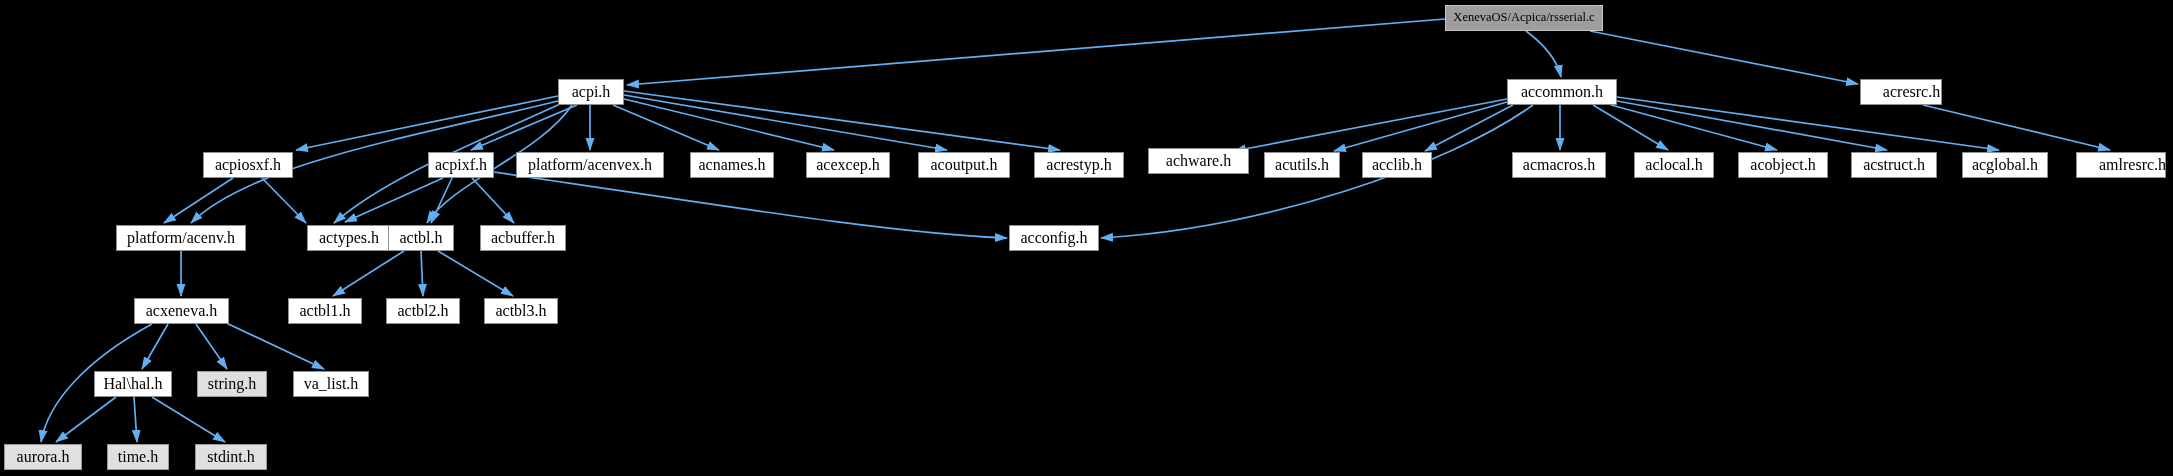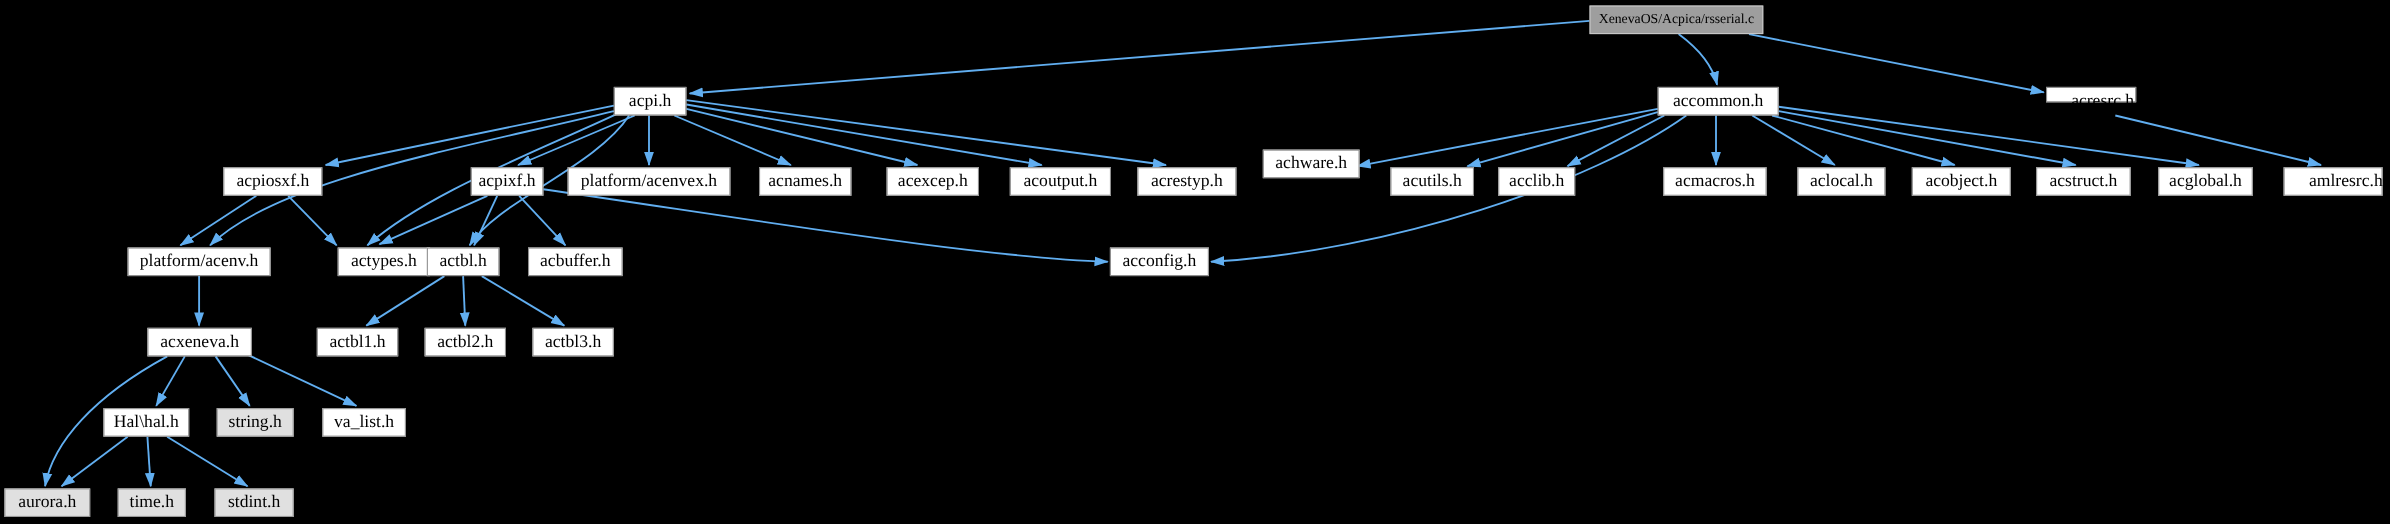--- a/index.html
+++ b/index.html
@@ -98,29 +98,29 @@
       <path d="M404,251 L333,296" class="edge" stroke="#61aef0" marker-end="url(#arrowhead)"></path>
       <path d="M421,251 L423,296" class="edge" stroke="#61aef0" marker-end="url(#arrowhead)"></path>
       <path d="M438,251 L513,296" class="edge" stroke="#61aef0" marker-end="url(#arrowhead)"></path>
       <path d="M116,397 L56,442" class="edge" stroke="#61aef0" marker-end="url(#arrowhead)"></path>
       <path d="M134,397 L137,442" class="edge" stroke="#61aef0" marker-end="url(#arrowhead)"></path>
       <path d="M152,397 L225,442" class="edge" stroke="#61aef0" marker-end="url(#arrowhead)"></path>
     </svg>
 <div class="node root" style="left: 1445px; top: 5px; width: 158px; height: 26px;">XenevaOS/Acpica/rsserial.c</div>
     <div class="node" style="left: 558px; top: 79px; width: 66px; height: 26px;">acpi.h</div>
     <div class="node" style="left: 1507px; top: 79px; width: 110px; height: 26px;">accommon.h</div>
-    <div class="node" style="left: 1860px; top: 79px; width: 82px; height: 14px; padding-left: 21px;">acresrc.h</div>
+    <div class="node" style="left: 1860px; top: 79px; width: 82px; height: 26px; padding-left: 21px;">acresrc.h</div>
     <div class="node" style="left: 203px; top: 152px; width: 90px; height: 26px;">acpiosxf.h</div>
     <div class="node" style="left: 428px; top: 152px; width: 66px; height: 26px;">acpixf.h</div>
     <div class="node" style="left: 516px; top: 152px; width: 148px; height: 26px;">platform/acenvex.h</div>
     <div class="node" style="left: 690px; top: 152px; width: 84px; height: 26px;">acnames.h</div>
     <div class="node" style="left: 806px; top: 152px; width: 84px; height: 26px;">acexcep.h</div>
     <div class="node" style="left: 918px; top: 152px; width: 92px; height: 26px;">acoutput.h</div>
     <div class="node" style="left: 1034px; top: 152px; width: 90px; height: 26px;">acrestyp.h</div>
-    <div class="node" style="left: 1148px; top: 136px; width: 88px; height: 26px;">achware.h</div>
+    <div class="node" style="left: 1148px; top: 148px; width: 101px; height: 26px;">achware.h</div>
     <div class="node" style="left: 1264px; top: 152px; width: 76px; height: 26px;">acutils.h</div>
     <div class="node" style="left: 1362px; top: 152px; width: 70px; height: 26px;">acclib.h</div>
     <div class="node" style="left: 1512px; top: 152px; width: 94px; height: 26px;">acmacros.h</div>
     <div class="node" style="left: 1634px; top: 152px; width: 80px; height: 26px;">aclocal.h</div>
     <div class="node" style="left: 1738px; top: 152px; width: 90px; height: 26px;">acobject.h</div>
     <div class="node" style="left: 1851px; top: 152px; width: 86px; height: 26px;">acstruct.h</div>
     <div class="node" style="left: 1962px; top: 152px; width: 86px; height: 26px;">acglobal.h</div>
     <div class="node" style="left: 2076px; top: 152px; width: 90px; height: 26px; padding-left: 22px;">amlresrc.h</div>
     <div class="node" style="left: 116px; top: 225px; width: 130px; height: 26px;">platform/acenv.h</div>
     <div class="node" style="left: 279px; top: 225px; width: 84px; height: 26px; margin-left: 28px;">actypes.h</div>

